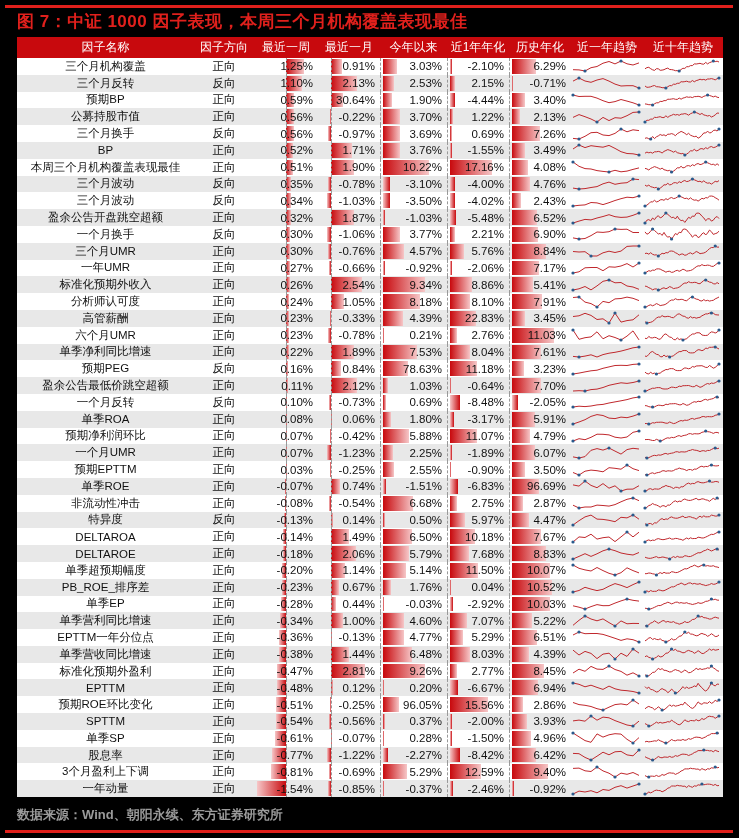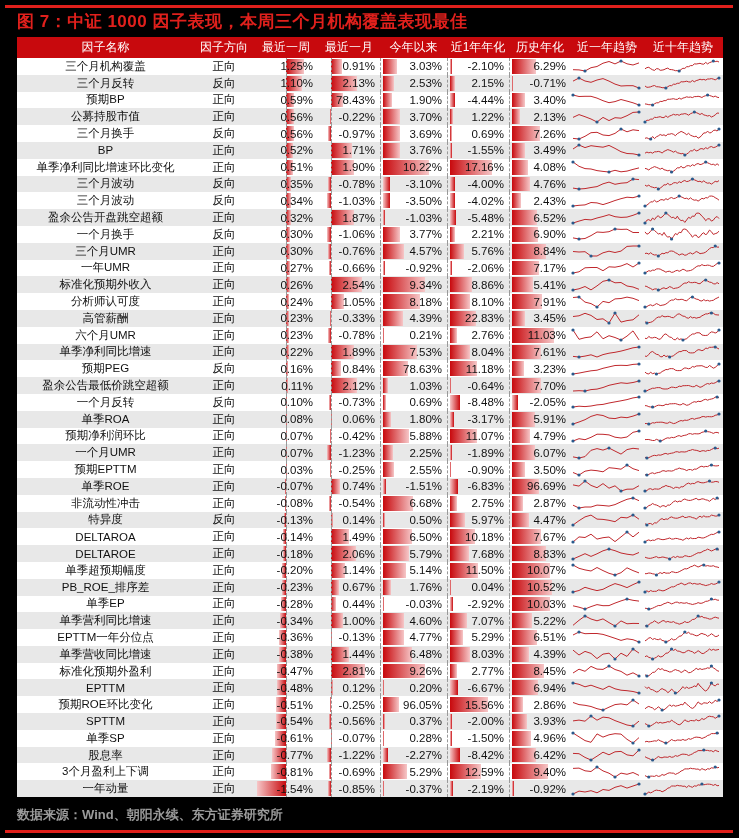--- a/index.html
+++ b/index.html
@@ -101,21 +101,21 @@
               <path d="M2.0 11.0 L3.9 12.3 L5.8 12.2 L7.7 11.8 L9.6 11.0 L11.5 10.5 L13.4 11.7 L15.3 11.8 L17.2 12.1 L19.1 12.7 L21.0 12.7 L22.9 13.0 L24.8 11.7 L26.7 10.6 L28.6 10.7 L30.5 9.2 L32.4 9.3 L34.3 8.3 L36.2 8.3 L38.1 6.7 L39.9 6.9 L41.8 6.6 L43.7 6.2 L45.6 6.9 L47.5 7.0 L49.4 5.5 L51.3 6.8 L53.2 5.6 L55.1 5.1 L57.0 4.2 L58.9 4.8 L60.8 4.4 L62.7 5.1 L64.6 4.0 L66.5 4.0 L68.4 3.6 L70.3 4.1 L72.2 4.9 L74.1 3.7 L76.0 3.0" fill="none" stroke="#c0282d" stroke-width="1"></path>
               <circle cx="22.871794871794872" cy="13" r="1.6" fill="#2a5a8c"></circle>
               <circle cx="76" cy="3" r="1.6" fill="#2a5a8c"></circle>
             </svg>
           </td>
         </tr>
         <tr>
           <td class="name">预期BP</td>
           <td class="dir">正向</td>
           <td class="num"><div class="bar" style="left:32px;width:8.3px"></div><div class="axis" style="left:32px"></div><span class="v">0.59%</span></td>
-          <td class="num"><div class="bar" style="left:13.08px;width:11.9px"></div><div class="axis" style="left:13.08px"></div><span class="v">78.43%</span></td>
+          <td class="num"><div class="bar" style="left:13.08px;width:11.9px"></div><div class="axis" style="left:13.08px"></div><span class="v">30.64%</span></td>
           <td class="num"><div class="bar" style="left:3px;width:8.5px"></div><div class="axis" style="left:0px"></div><span class="v">1.90%</span></td>
           <td class="num"><div class="bar neg" style="right:59.0px;width:5.1px;left:auto;right:auto;left:3px;"></div><div class="axis" style="left:0px"></div><span class="v">-4.44%</span></td>
           <td class="num"><div class="bar" style="left:3px;width:12.9px"></div><div class="axis" style="left:0px"></div><span class="v">3.40%</span></td>
           <td class="spark">
             <svg width="70" height="16">
               <path d="M2.0 3.0 L8.0 4.5 L14.0 4.3 L20.0 4.3 L26.0 6.1 L32.0 8.7 L38.0 10.7 L44.0 9.6 L50.0 7.5 L56.0 9.1 L62.0 10.8 L68.0 13.0" fill="none" stroke="#c0282d" stroke-width="1"></path>
               <circle cx="68" cy="13" r="1.6" fill="#2a5a8c"></circle>
               <circle cx="2" cy="3" r="1.6" fill="#2a5a8c"></circle>
             </svg>
           </td>
@@ -190,21 +190,21 @@
           </td>
           <td class="spark">
             <svg width="78" height="16">
               <path d="M2.0 11.2 L3.9 10.1 L5.8 10.8 L7.7 10.3 L9.6 11.2 L11.5 9.8 L13.4 9.8 L15.3 9.4 L17.2 9.9 L19.1 11.0 L21.0 9.4 L22.9 8.5 L24.8 7.6 L26.7 8.3 L28.6 9.1 L30.5 10.2 L32.4 9.1 L34.3 10.7 L36.2 11.2 L38.1 11.8 L39.9 11.4 L41.8 13.0 L43.7 12.1 L45.6 10.7 L47.5 8.8 L49.4 8.9 L51.3 7.3 L53.2 8.9 L55.1 8.4 L57.0 6.9 L58.9 6.6 L60.8 7.3 L62.7 5.7 L64.6 6.7 L66.5 5.2 L68.4 4.5 L70.3 5.6 L72.2 5.2 L74.1 4.1 L76.0 3.0" fill="none" stroke="#c0282d" stroke-width="1"></path>
               <circle cx="41.84615384615385" cy="13" r="1.6" fill="#2a5a8c"></circle>
               <circle cx="76" cy="3" r="1.6" fill="#2a5a8c"></circle>
             </svg>
           </td>
         </tr>
         <tr>
-          <td class="name">单季净利同比增速环比变化</td>
+          <td class="name">本周三个月机构覆盖表现最佳</td>
           <td class="dir">正向</td>
           <td class="num"><div class="bar" style="left:32px;width:7.2px"></div><div class="axis" style="left:32px"></div><span class="v">0.51%</span></td>
           <td class="num"><div class="bar" style="left:13.08px;width:23.3px"></div><div class="axis" style="left:13.08px"></div><span class="v">1.90%</span></td>
           <td class="num"><div class="bar" style="left:3px;width:45.8px"></div><div class="axis" style="left:0px"></div><span class="v">10.22%</span></td>
           <td class="num"><div class="bar" style="left:3px;width:42.0px"></div><div class="axis" style="left:0px"></div><span class="v">17.16%</span></td>
           <td class="num"><div class="bar" style="left:3px;width:15.5px"></div><div class="axis" style="left:0px"></div><span class="v">4.08%</span></td>
           <td class="spark">
             <svg width="70" height="16">
               <path d="M2.0 3.0 L8.0 7.3 L14.0 9.6 L20.0 10.0 L26.0 11.6 L32.0 12.4 L38.0 13.0 L44.0 11.3 L50.0 12.8 L56.0 12.1 L62.0 10.4 L68.0 8.9" fill="none" stroke="#c0282d" stroke-width="1"></path>
               <circle cx="38" cy="13" r="1.6" fill="#2a5a8c"></circle>
@@ -1046,21 +1046,21 @@
               <circle cx="72.2051282051282" cy="3" r="1.6" fill="#2a5a8c"></circle>
             </svg>
           </td>
         </tr>
         <tr>
           <td class="name">一年动量</td>
           <td class="dir">正向</td>
           <td class="num"><div class="bar neg" style="right:32.0px;width:29.0px;"></div><div class="axis" style="left:32px"></div><span class="v">-1.54%</span></td>
           <td class="num"><div class="bar neg" style="right:48.9px;width:3.0px;"></div><div class="axis" style="left:13.08px"></div><span class="v">-0.85%</span></td>
           <td class="num"><div class="bar neg" style="right:64.0px;width:0.8px;left:auto;right:auto;left:3px;"></div><div class="axis" style="left:0px"></div><span class="v">-0.37%</span></td>
-          <td class="num"><div class="bar neg" style="right:59.0px;width:2.8px;left:auto;right:auto;left:3px;"></div><div class="axis" style="left:0px"></div><span class="v">-2.19%</span></td>
+          <td class="num"><div class="bar neg" style="right:59.0px;width:2.8px;left:auto;right:auto;left:3px;"></div><div class="axis" style="left:0px"></div><span class="v">-2.46%</span></td>
           <td class="num"><div class="bar neg" style="right:59.0px;width:1.6px;left:auto;right:auto;left:3px;"></div><div class="axis" style="left:0px"></div><span class="v">-0.92%</span></td>
           <td class="spark">
             <svg width="70" height="16">
               <path d="M2.0 13.0 L8.0 10.1 L14.0 11.0 L20.0 9.7 L26.0 11.8 L32.0 8.5 L38.0 9.4 L44.0 6.3 L50.0 4.7 L56.0 7.1 L62.0 5.0 L68.0 3.0" fill="none" stroke="#c0282d" stroke-width="1"></path>
               <circle cx="2" cy="13" r="1.6" fill="#2a5a8c"></circle>
               <circle cx="68" cy="3" r="1.6" fill="#2a5a8c"></circle>
             </svg>
           </td>
           <td class="spark">
             <svg width="78" height="16">

